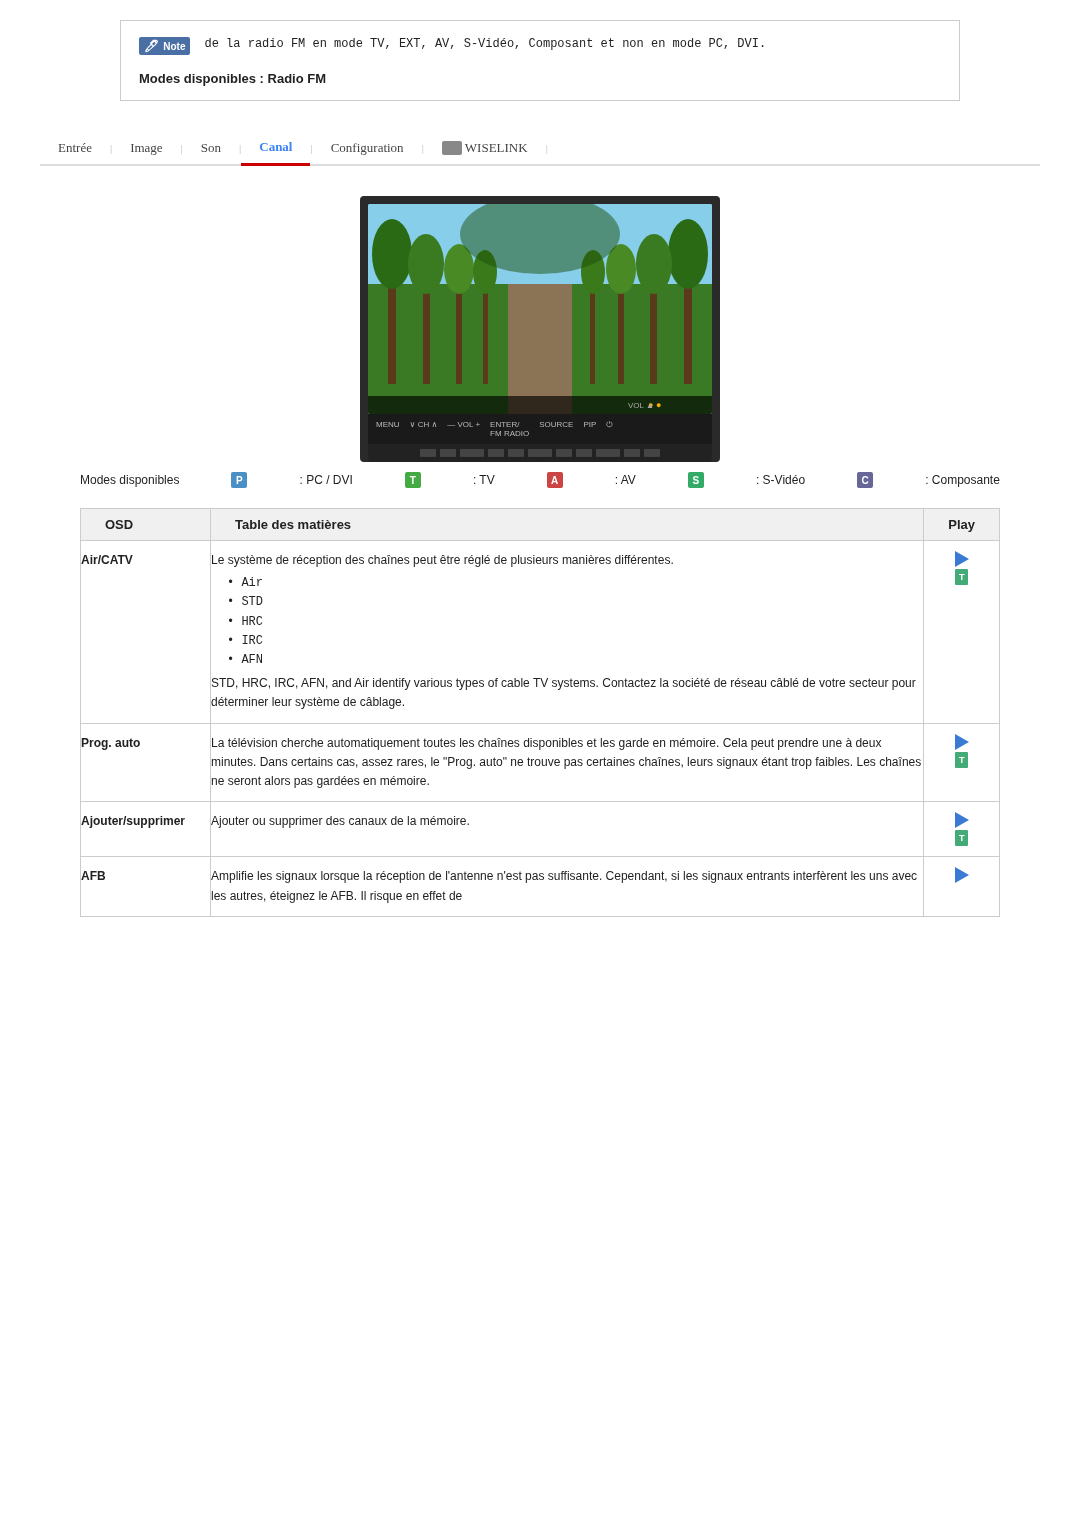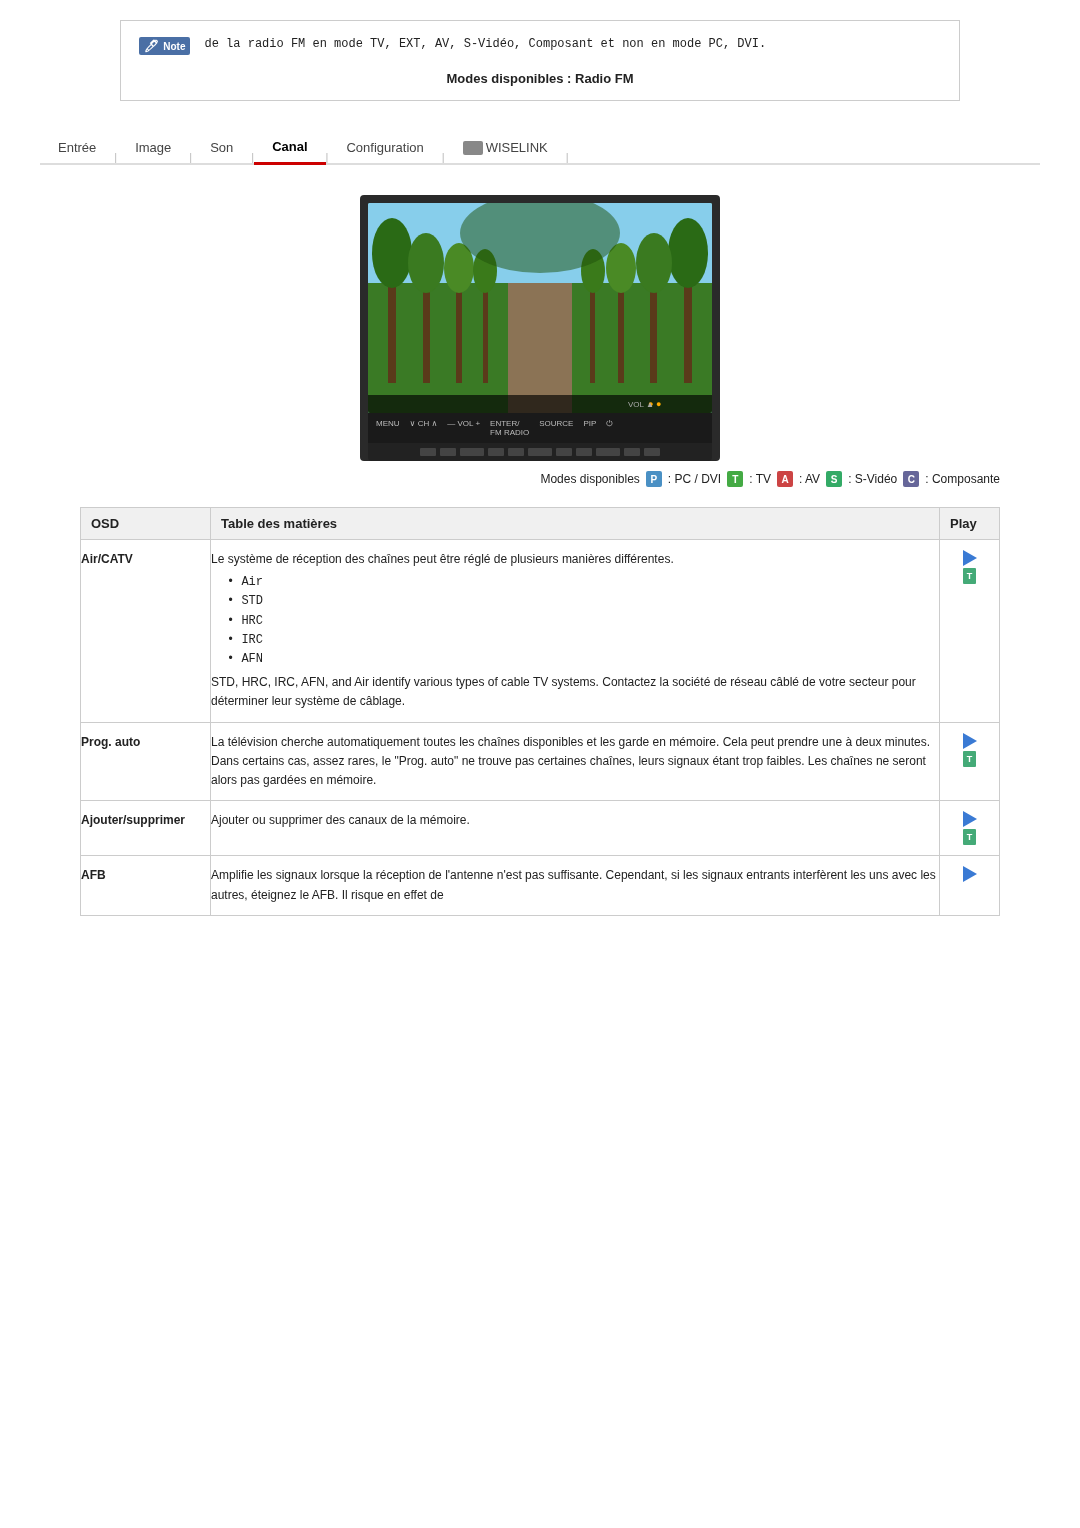--- a/index.html
+++ b/index.html
@@ -36,41 +36,41 @@
     }
     .note-text {
       font-size: 12px;
       line-height: 1.5;
       font-family: Liberation Mono, monospace;
     }
     .modes-label {
       margin-top: 14px;
       font-size: 13px;
       font-weight: bold;
-      text-align: center;
     }
 
     
     .nav-bar {
       display: flex;
-      align-items: flex-end;
+      align-items: center;
       border-bottom: 2px solid #ddd;
       margin: 0 40px;
       padding: 0;
       margin-top: 30px;
+      font-family: Liberation Serif, serif;
     }
     .nav-item {
       padding: 8px 18px;
       font-size: 13px;
       color: #444;
       cursor: pointer;
       position: relative;
     }
     .nav-item.active {
-      color: #000000;
+      color: #3b82f6;
       border-bottom: 3px solid #cc0000;
       font-weight: bold;
       margin-bottom: -2px;
     }
     .nav-separator {
       color: #bbb;
       font-size: 11px;
     }
     .nav-item-icon {
       display: inline-block;
@@ -148,21 +148,21 @@
     .tv-btn {
       width: 16px; height: 8px;
       background: #444;
       border-radius: 1px;
     }
     .tv-btn.wide { width: 24px; }
 
     
     .modes-disponibles-row {
       display: flex;
-      justify-content: flex-end;
+      justify-content: space-between;
       align-items: center;
       gap: 6px;
       font-size: 12px;
       margin-bottom: 20px;
       flex-wrap: wrap;
     }
     .mode-badge {
       display: inline-flex;
       align-items: center;
       justify-content: center;
@@ -181,21 +181,21 @@
 
     
     .content-table {
       width: 100%;
       border-collapse: collapse;
       margin-top: 10px;
     }
     .content-table th {
       background: #f0f0f0;
       border: 1px solid #ccc;
-      padding: 8px 10px;
+      padding: 8px 24px;
       font-size: 13px;
       font-weight: bold;
       text-align: left;
     }
     .content-table td {
       border: 1px solid #ccc;
       padding: 10px 0;
       vertical-align: top;
       font-size: 12px;
       line-height: 1.6;

